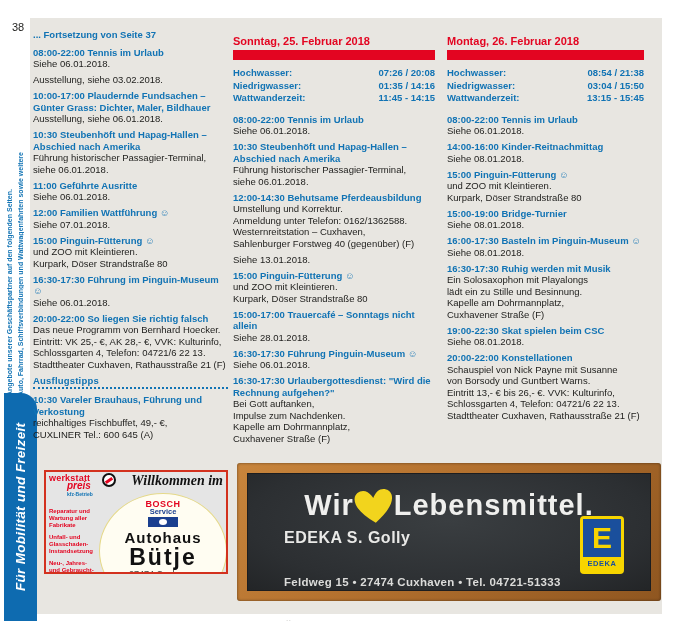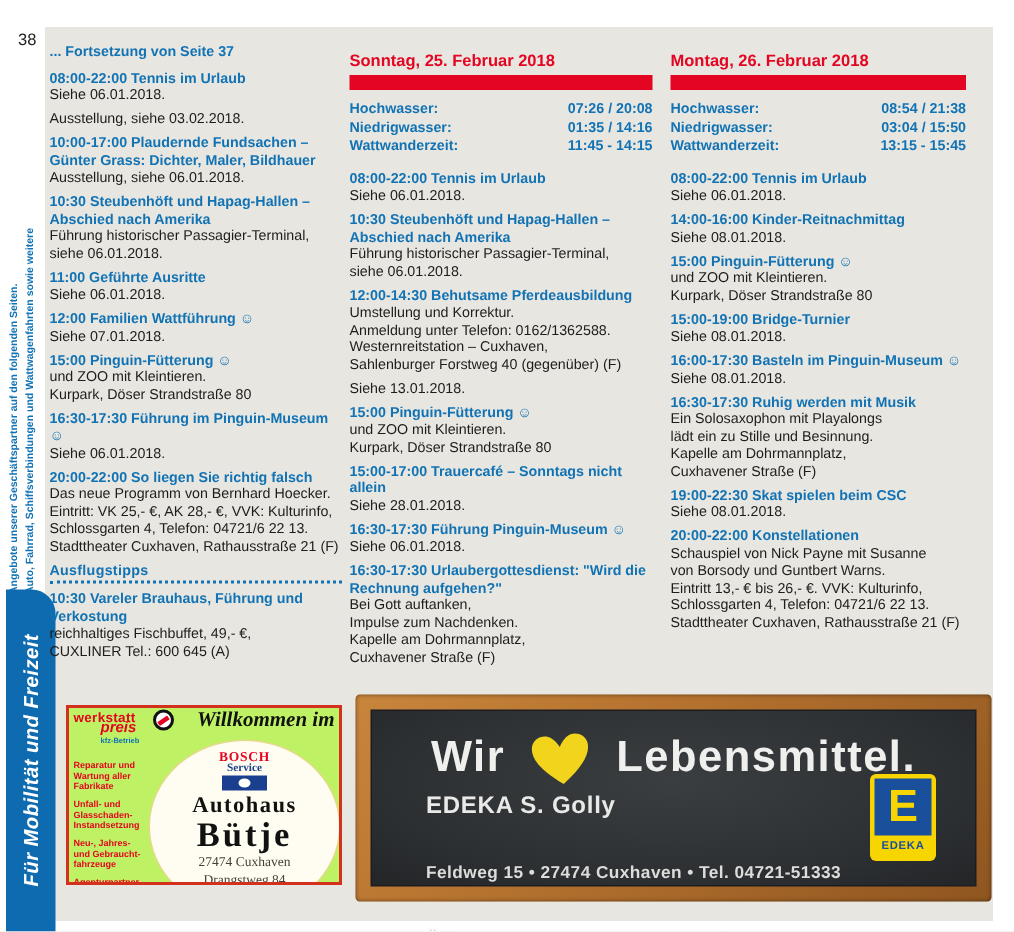--- a/index.html
+++ b/index.html
@@ -45,40 +45,40 @@
   .event-title{color:#1173b4;font-weight:bold;}
   .smiley{color:#1173b4;font-weight:normal;}
   .event-line{color:#1d1d1b;}
   .tips-header{
     color:#1173b4;font-weight:bold;letter-spacing:.2px;
     border-bottom:2px dotted #1173b4;padding-bottom:1px;margin:4px 0 5px 0;
   }
 
   
   .ad-buetje{
-    position:absolute;left:44px;top:470px;width:184px;height:120px;
-    background:#bef264;border:2px solid #d3311e;box-sizing:border-box;overflow:hidden;
+    position:absolute;left:44px;top:470px;width:184px;height:104px;
+    background:#e5e5e5;border:2px solid #d3311e;box-sizing:border-box;overflow:hidden;
   }
   .wp-logo{position:absolute;left:3px;top:2px;width:72px;color:#e30521;line-height:8px;}
   .wp-l1{font-weight:bold;font-size:9px;letter-spacing:.2px;}
   .wp-l2{font-weight:bold;font-style:italic;font-size:10px;margin-left:18px;}
   .wp-l3{font-weight:bold;font-size:5px;color:#1173b4;margin-left:18px;}
   .wp-badge{position:absolute;left:56px;top:1px;width:14px;height:14px;border-radius:50%;
     background:#ffffff;border:2px solid #111;box-sizing:border-box;}
   .wp-badge:after{content:"";position:absolute;left:1px;top:4px;width:8px;height:3px;background:#e30521;transform:rotate(-35deg);}
   .buetje-welcome{
     position:absolute;right:3px;top:1px;
     font-family:"Liberation Serif", serif;font-style:italic;font-weight:bold;
     font-size:14px;color:#111;
   }
   .buetje-oval{
     position:absolute;left:53px;top:21px;width:128px;height:116px;
     background:#fffdf2;border-radius:50%;border:1px solid #e5d98a;
     display:flex;flex-direction:column;align-items:center;justify-content:flex-start;
-    padding-top:6px;box-sizing:border-box;text-align:center;font-family:Liberation Serif, serif;
+    padding-top:6px;box-sizing:border-box;text-align:center;
   }
   .bosch{line-height:8px;}
   .bosch-name{color:#e30521;font-weight:bold;font-size:9px;letter-spacing:.5px;}
   .bosch-service{color:#1a3f8f;font-weight:bold;font-size:7.5px;}
   .bosch-sym{width:30px;height:10px;margin:1px auto 1px auto;background:#1a3f8f;position:relative;}
   .bosch-sym:after{content:"";position:absolute;left:11px;top:2px;width:8px;height:6px;background:#ffffff;border-radius:50%;}
   .buetje-type{font-weight:bold;font-size:15px;color:#111;letter-spacing:1px;margin-top:1px;}
   .buetje-name{font-weight:bold;font-size:23px;color:#111;letter-spacing:2px;line-height:22px;}
   .buetje-addr{font-size:9px;color:#44423c;line-height:10.5px;margin-top:1px;}
   .buetje-tel{font-size:13px;color:#44423c;letter-spacing:.5px;}
@@ -95,21 +95,21 @@
     box-shadow:inset 0 0 3px rgba(0,0,0,.5);
   }
   .chalkboard{
     width:100%;height:100%;box-sizing:border-box;
     background:radial-gradient(ellipse at 50% 40%, #3a3e41 0%, #2c2f32 70%, #232527 100%);
     border:1px solid #1c1d1f;position:relative;color:#e9e9e7;
   }
   .edeka-headline{
     position:absolute;left:0;right:0;top:12px;text-align:center;
     font-size:29px;font-weight:bold;letter-spacing:1px;color:#efefed;
-    display:flex;align-items:center;justify-content:center;gap:17px;
+    display:flex;align-items:center;justify-content:center;gap:0;
   }
   .heart-icon{width:40px;height:36px;margin-top:2px;}
   .edeka-info{position:absolute;left:36px;top:56px;line-height:16px;}
   .edeka-store{font-size:16px;font-weight:bold;letter-spacing:.5px;}
   .edeka-addr,.edeka-hours{font-size:11.5px;font-weight:bold;color:#dcdcda;letter-spacing:.3px;margin-top:28px;}
   .edeka-logo{
     position:absolute;right:26px;top:42px;width:44px;height:58px;
     background:#f7d500;border-radius:4px;padding:3px;box-sizing:border-box;
     display:flex;flex-direction:column;align-items:center;
   }

